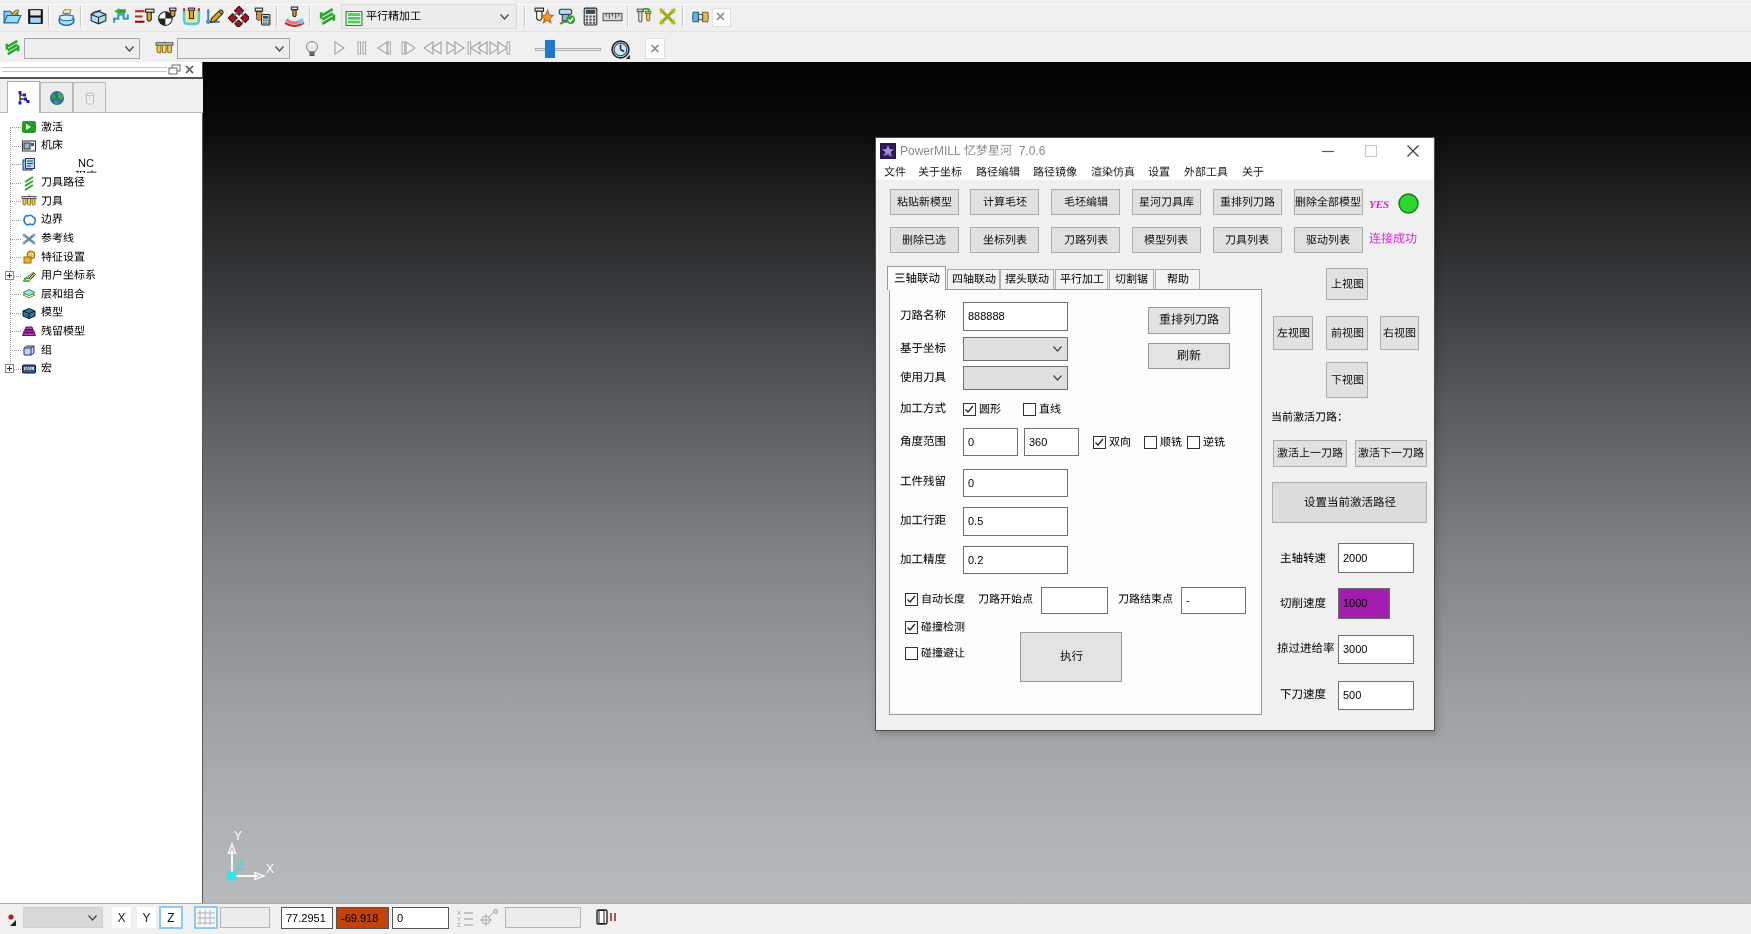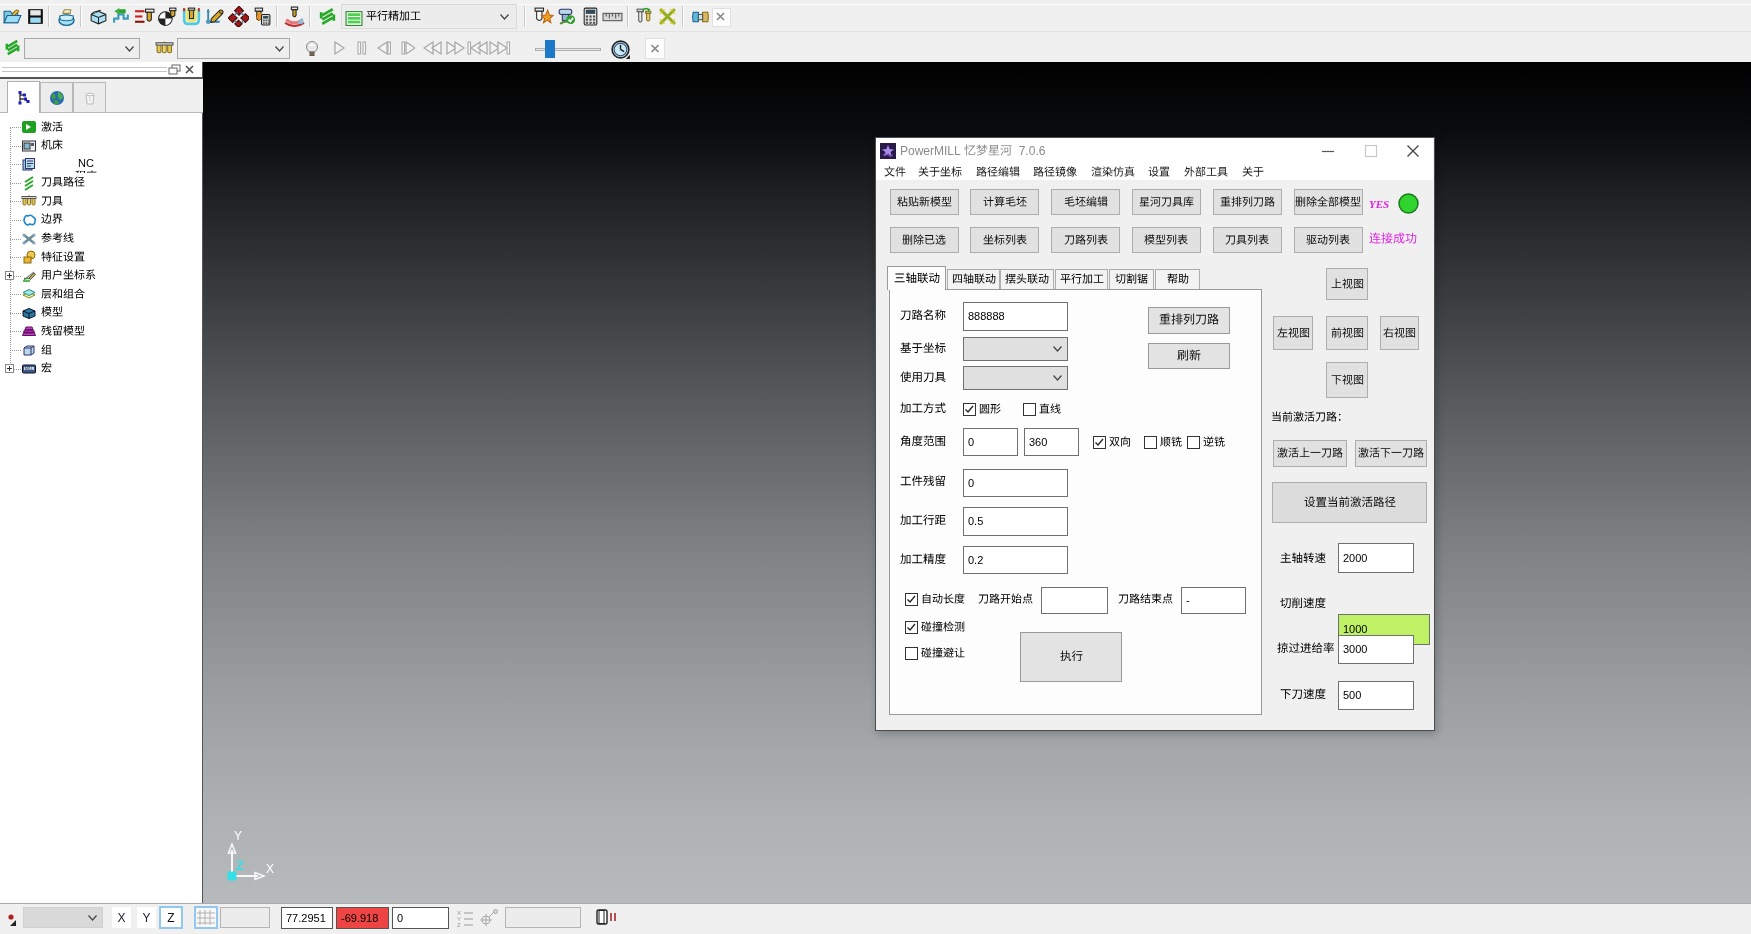--- a/index.html
+++ b/index.html
@@ -513,21 +513,21 @@
     <div class="a" style="left:159.0px;top:906.0px;width:24.0px;height:23.0px;background:#fff;border:2px solid #90c8f0;box-sizing:border-box;display:flex;align-items:center;justify-content:center;font:12px 'Liberation Sans',sans-serif;color:#111;">Z</div>
     <div class="a" style="left:194.0px;top:906.0px;width:24.0px;height:23.0px;background:#f8f8f8;border:2px solid #90c8f0;box-sizing:border-box;">
       <svg style="display:block" width="20" height="19">
         <g stroke="#b0b0b0">
           <path d="M4 2 L4 17 M9 2 L9 17 M14 2 L14 17 M1 5 L19 5 M1 10 L19 10 M1 15 L19 15"></path>
         </g>
       </svg>
     </div>
     <div class="a" style="left:220.0px;top:907.0px;width:50.0px;height:21.0px;background:#ececec;border:1px solid #b5b5b5;box-sizing:border-box;overflow:hidden;"></div>
     <div class="a" style="left:281.0px;top:907.0px;width:52.0px;height:22.0px;background:#fff;border:1px solid #555;box-sizing:border-box;overflow:hidden;"><span style="font:11px 'Liberation Sans',sans-serif;color:#000;line-height:20.0px;padding-left:4px;">77.2951</span></div>
-    <div class="a" style="left:336.0px;top:907.0px;width:53.0px;height:22.0px;background:#ef4444;border:1px solid #555;box-sizing:border-box;overflow:hidden;"><span style="font:11px 'Liberation Sans',sans-serif;color:#000;line-height:20.0px;padding-left:4px;">-69.918</span></div>
+    <div class="a" style="left:336.0px;top:907.0px;width:53.0px;height:22.0px;background:#c2410c;border:1px solid #555;box-sizing:border-box;overflow:hidden;"><span style="font:11px 'Liberation Sans',sans-serif;color:#000;line-height:20.0px;padding-left:4px;">-69.918</span></div>
     <div class="a" style="left:392.0px;top:907.0px;width:57.0px;height:22.0px;background:#fff;border:1px solid #555;box-sizing:border-box;overflow:hidden;"><span style="font:11px 'Liberation Sans',sans-serif;color:#000;line-height:20.0px;padding-left:4px;">0</span></div>
     <svg class="a" style="left:456px;top:909px" width="20" height="18">
       <g font-family="Liberation Sans" font-size="6" fill="#999">
         <text x="1" y="6">X</text>
         <text x="1" y="12">Y</text>
         <text x="1" y="18">Z</text>
       </g>
       <g stroke="#999">
         <path d="M8 4 L17 4 M8 10 L17 10 M8 16 L17 16"></path>
       </g>
@@ -1162,21 +1162,21 @@
         </svg></div>
       <div class="a" style="left:462.0px;top:405.0px;width:76.0px;height:30.0px;background:#fff;border:1px solid #707070;box-sizing:border-box;overflow:hidden;"><span style="font:11px 'Liberation Sans',sans-serif;color:#000;line-height:28.0px;padding-left:4px;">2000</span></div>
       <div class="a" style="left:404.0px;top:458.5px;"><svg style="vertical-align:top;" width="46.0" height="13.6">
           <g transform="translate(0,10.12) scale(0.011500,-0.011500)" fill="#000">
             <use href="#g85"></use>
             <use href="#g137" x="1000"></use>
             <use href="#g136" x="2000"></use>
             <use href="#g101" x="3000"></use>
           </g>
         </svg></div>
-      <div class="a" style="left:462.0px;top:476px;width:92px;height:31.0px;background:#bef264;border:1px solid #707070;box-sizing:border-box;overflow:hidden;"><span style="font:11px 'Liberation Sans',sans-serif;color:#000;line-height:29.0px;padding-left:4px;">1000</span></div>
+      <div class="a" style="left:462.0px;top:450.0px;width:52px;height:31.0px;background:#a21caf;border:1px solid #707070;box-sizing:border-box;overflow:hidden;"><span style="font:11px 'Liberation Sans',sans-serif;color:#000;line-height:29.0px;padding-left:4px;">1000</span></div>
       <div class="a" style="left:401.0px;top:503.5px;"><svg style="vertical-align:top;" width="57.5" height="13.6">
           <g transform="translate(0,10.12) scale(0.011500,-0.011500)" fill="#000">
             <use href="#g138"></use>
             <use href="#g139" x="1000"></use>
             <use href="#g140" x="2000"></use>
             <use href="#g141" x="3000"></use>
             <use href="#g142" x="4000"></use>
           </g>
         </svg></div>
       <div class="a" style="left:462.0px;top:497.0px;width:76.0px;height:29.0px;background:#fff;border:1px solid #707070;box-sizing:border-box;overflow:hidden;"><span style="font:11px 'Liberation Sans',sans-serif;color:#000;line-height:27.0px;padding-left:4px;">3000</span></div>

